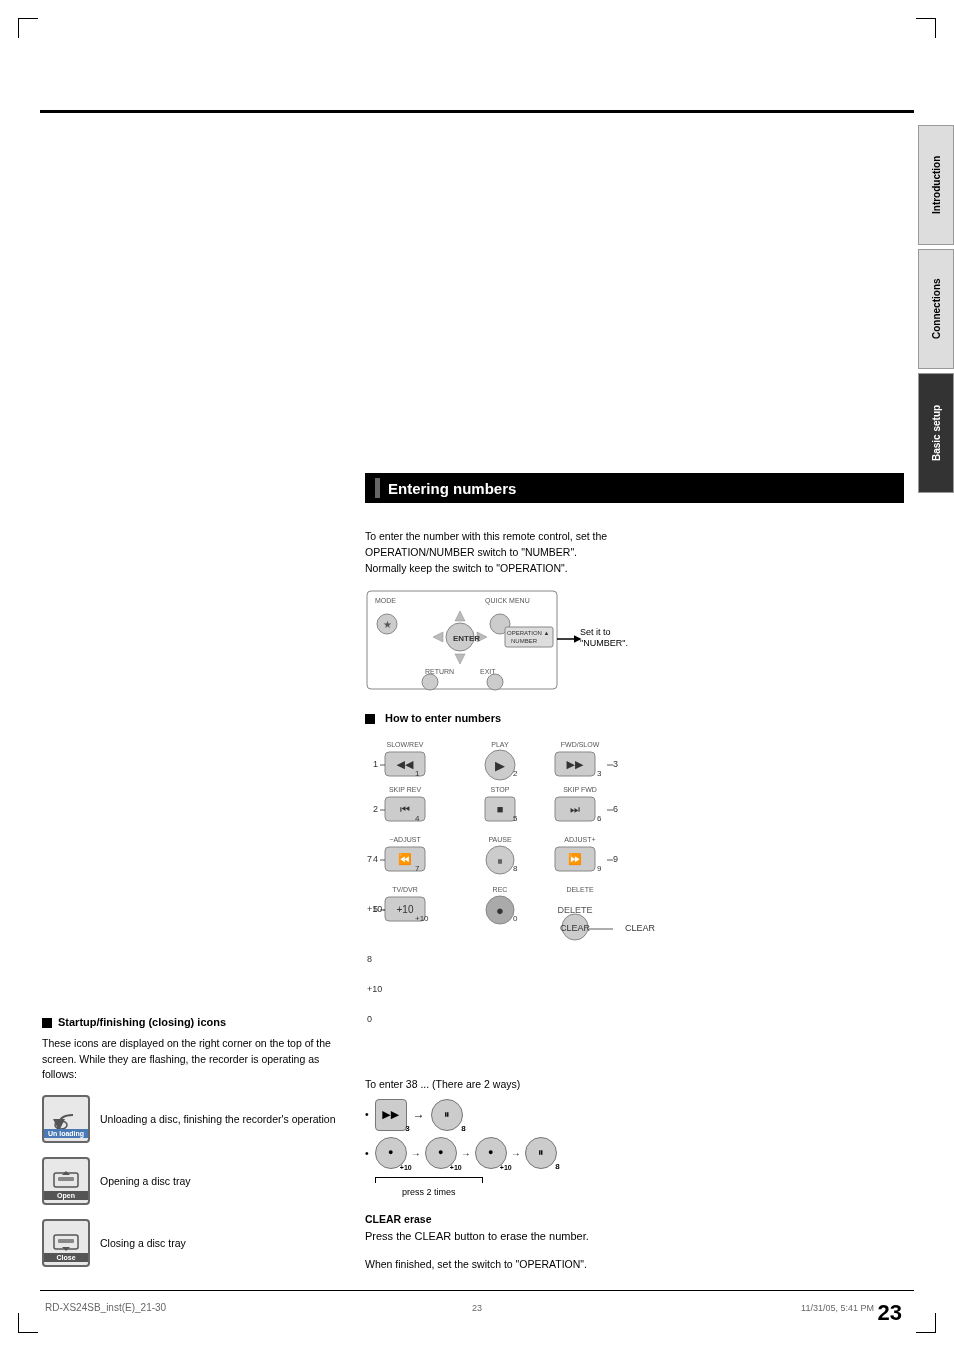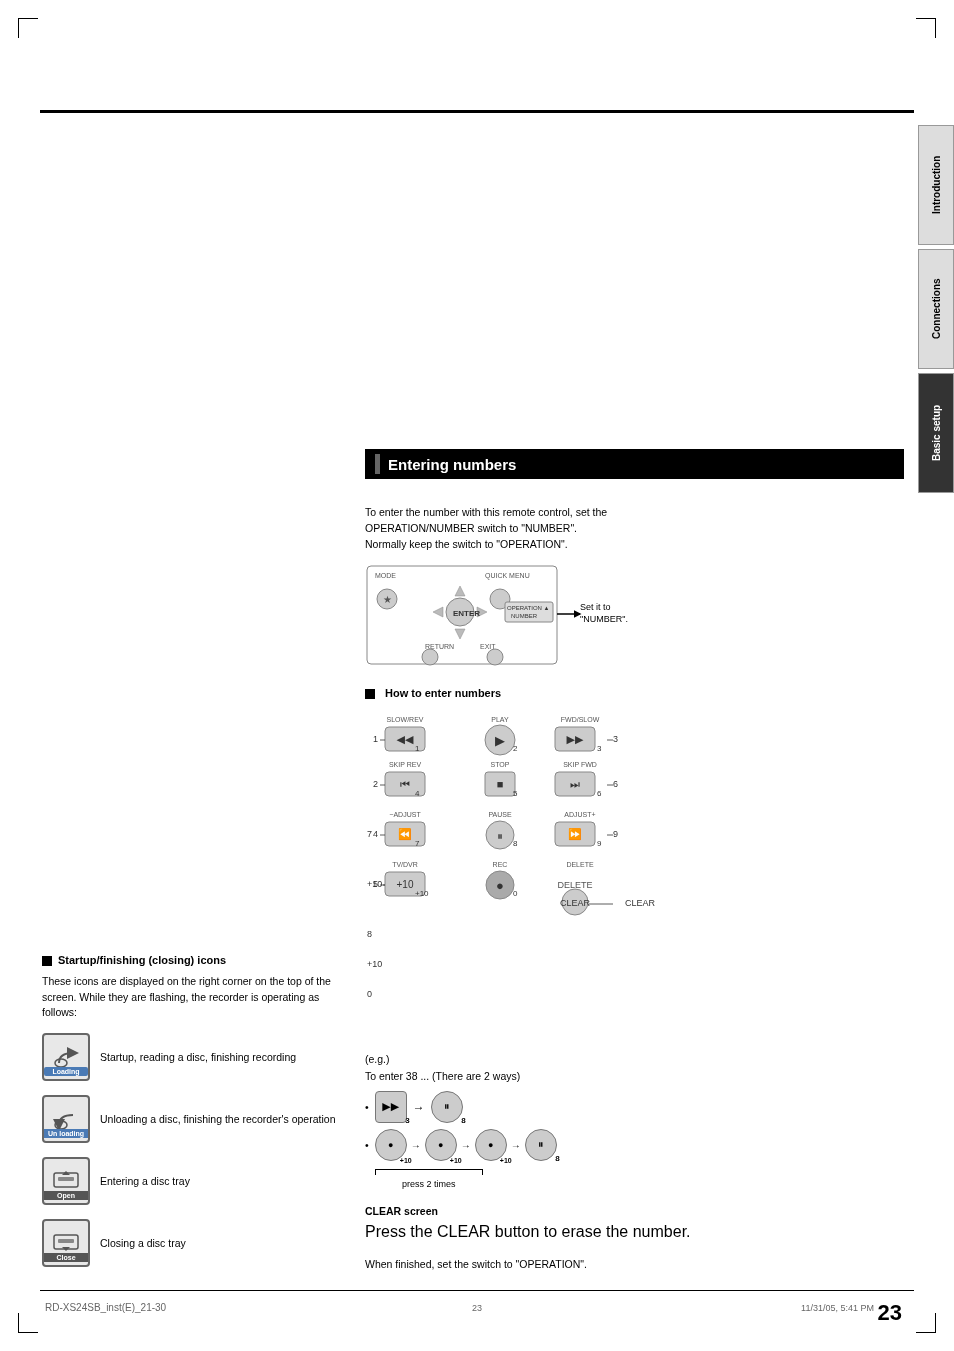--- a/index.html
+++ b/index.html
@@ -208,36 +208,20 @@
 <div style="position:absolute; top:125px; left:42px; right:50px; bottom:70px; display:flex; gap:28px;align-items:flex-end;">
 
   <div style="width:295px; flex-shrink:0;">
 
     <div class="section-heading">
       <div class="black-square"></div>
       <span class="section-title">Startup/finishing (closing) icons</span>
     </div>
     <div class="section-body">These icons are displayed on the right corner on the top of the screen. While they are flashing, the recorder is operating as follows:</div>
 
-    <div class="icon-row">
-      <div class="icon-badge" style="background:#e8e8e8;">
-
-        <svg width="30" height="22">
-          <defs>
-            <marker id="arrow1" markerWidth="6" markerHeight="6" refX="3" refY="3" orient="auto">
-              <path d="M0,0 L6,3 L0,6 Z" fill="#555"></path>
-            </marker>
-          </defs>
-          <path d="M8,18 C8,10 15,8 22,8" stroke="#555" stroke-width="2" fill="none" marker-end="url(#arrow1)"></path>
-          <ellipse cx="10" cy="18" rx="6" ry="4" fill="none" stroke="#555" stroke-width="1.5"></ellipse>
-        </svg>
-        <div class="icon-label" style="background:#4a7ab5; color:#fff; font-size:7px; font-weight:bold; padding:1px 2px; width:100%; text-align:center;">Loading</div>
-      </div>
-      <div class="icon-desc">Startup, reading a disc, finishing recording</div>
-    </div>
 
     <div class="icon-row">
       <div class="icon-badge" style="background:#e8e8e8;">
         <svg width="30" height="22">
           <defs>
             <marker id="arrow2" markerWidth="6" markerHeight="6" refX="3" refY="3" orient="auto">
               <path d="M0,0 L6,3 L0,6 Z" fill="#555"></path>
             </marker>
           </defs>
           <path d="M22,8 C15,8 8,10 8,18" stroke="#555" stroke-width="2" fill="none" marker-end="url(#arrow2)"></path>
@@ -250,21 +234,21 @@
 
     <div class="icon-row">
       <div class="icon-badge" style="background:#e8e8e8;">
         <svg width="32" height="22">
           <rect x="4" y="4" width="24" height="14" rx="2" fill="none" stroke="#555" stroke-width="1.5"></rect>
           <rect x="8" y="8" width="16" height="4" rx="1" fill="#888"></rect>
           <polygon points="16,2 20,6 12,6" fill="#555"></polygon>
         </svg>
         <div style="background:#555; color:#fff; font-size:7px; font-weight:bold; padding:1px 2px; width:100%; text-align:center;">Open</div>
       </div>
-      <div class="icon-desc">Entering a disc tray</div>
+      <div class="icon-desc">Opening a disc tray</div>
     </div>
 
     <div class="icon-row">
       <div class="icon-badge" style="background:#e8e8e8;">
         <svg width="32" height="22">
           <rect x="4" y="4" width="24" height="14" rx="2" fill="none" stroke="#555" stroke-width="1.5"></rect>
           <rect x="8" y="8" width="16" height="4" rx="1" fill="#888"></rect>
           <polygon points="16,20 12,16 20,16" fill="#555"></polygon>
         </svg>
         <div style="background:#555; color:#fff; font-size:7px; font-weight:bold; padding:1px 2px; width:100%; text-align:center;">Close</div>
@@ -436,21 +420,20 @@
         <line x1="18" y1="178" x2="20" y2="178" stroke="#333" stroke-width="0.8"></line>
 
         <text x="2" y="130" font-size="9" fill="#333">7</text>
         <text x="2" y="230" font-size="9" fill="#333">8</text>
         <text x="2" y="260" font-size="9" fill="#333">+10</text>
         <text x="2" y="290" font-size="9" fill="#333">0</text>
       </svg>
     </div>
 
     <div class="example-area">
-      <div>(e.g.)</div>
       <div>To enter 38 ... (There are 2 ways)</div>
 
       <div style="display:flex; align-items:center; gap:6px; margin:6px 0;">
         <span>•</span>
 
         <div style="position:relative; display:inline-flex; align-items:center; justify-content:center; width:32px; height:32px; border-radius:4px; background:#ccc; border:1.5px solid #777; font-size:11px;">▶▶<span style="position:absolute; bottom:-6px; right:-4px; font-size:8px; font-weight:bold;">3</span></div>
         <span style="font-size:12px;">→</span>
 
         <div style="position:relative; display:inline-flex; align-items:center; justify-content:center; width:32px; height:32px; border-radius:50%; background:#ccc; border:1.5px solid #777; font-size:11px;">⏸<span style="position:absolute; bottom:-6px; right:-4px; font-size:8px; font-weight:bold;">8</span></div>
       </div>
@@ -471,22 +454,22 @@
 
             <div style="position:relative; display:inline-flex; align-items:center; justify-content:center; width:32px; height:32px; border-radius:50%; background:#ccc; border:1.5px solid #777; font-size:11px;">⏸<span style="position:absolute; bottom:-6px; right:-4px; font-size:8px; font-weight:bold;">8</span></div>
           </div>
 
           <div style="margin-top:8px; margin-left:0; width:108px; border-top:1px solid #000; border-left:1px solid #000; border-right:1px solid #000; height:6px;"></div>
           <div style="font-size:9px; text-align:center; width:108px; margin-top:2px;">press 2 times</div>
         </div>
       </div>
 
       <div style="margin-top:12px;">
-        <div style="font-weight:bold; font-size:10.5px;">CLEAR screen</div>
-        <div style="font-size:16px; line-height:1.5;">Press the CLEAR button to erase the number.</div>
+        <div style="font-weight:bold; font-size:10.5px;">CLEAR erase</div>
+        <div style="font-size:11px; line-height:1.5;">Press the CLEAR button to erase the number.</div>
       </div>
 
       <div style="margin-top:12px; font-size:10.5px;">When finished, set the switch to "OPERATION".</div>
     </div>
 
   </div>
 </div>
 
 <div class="bottom-rule"></div>
 

